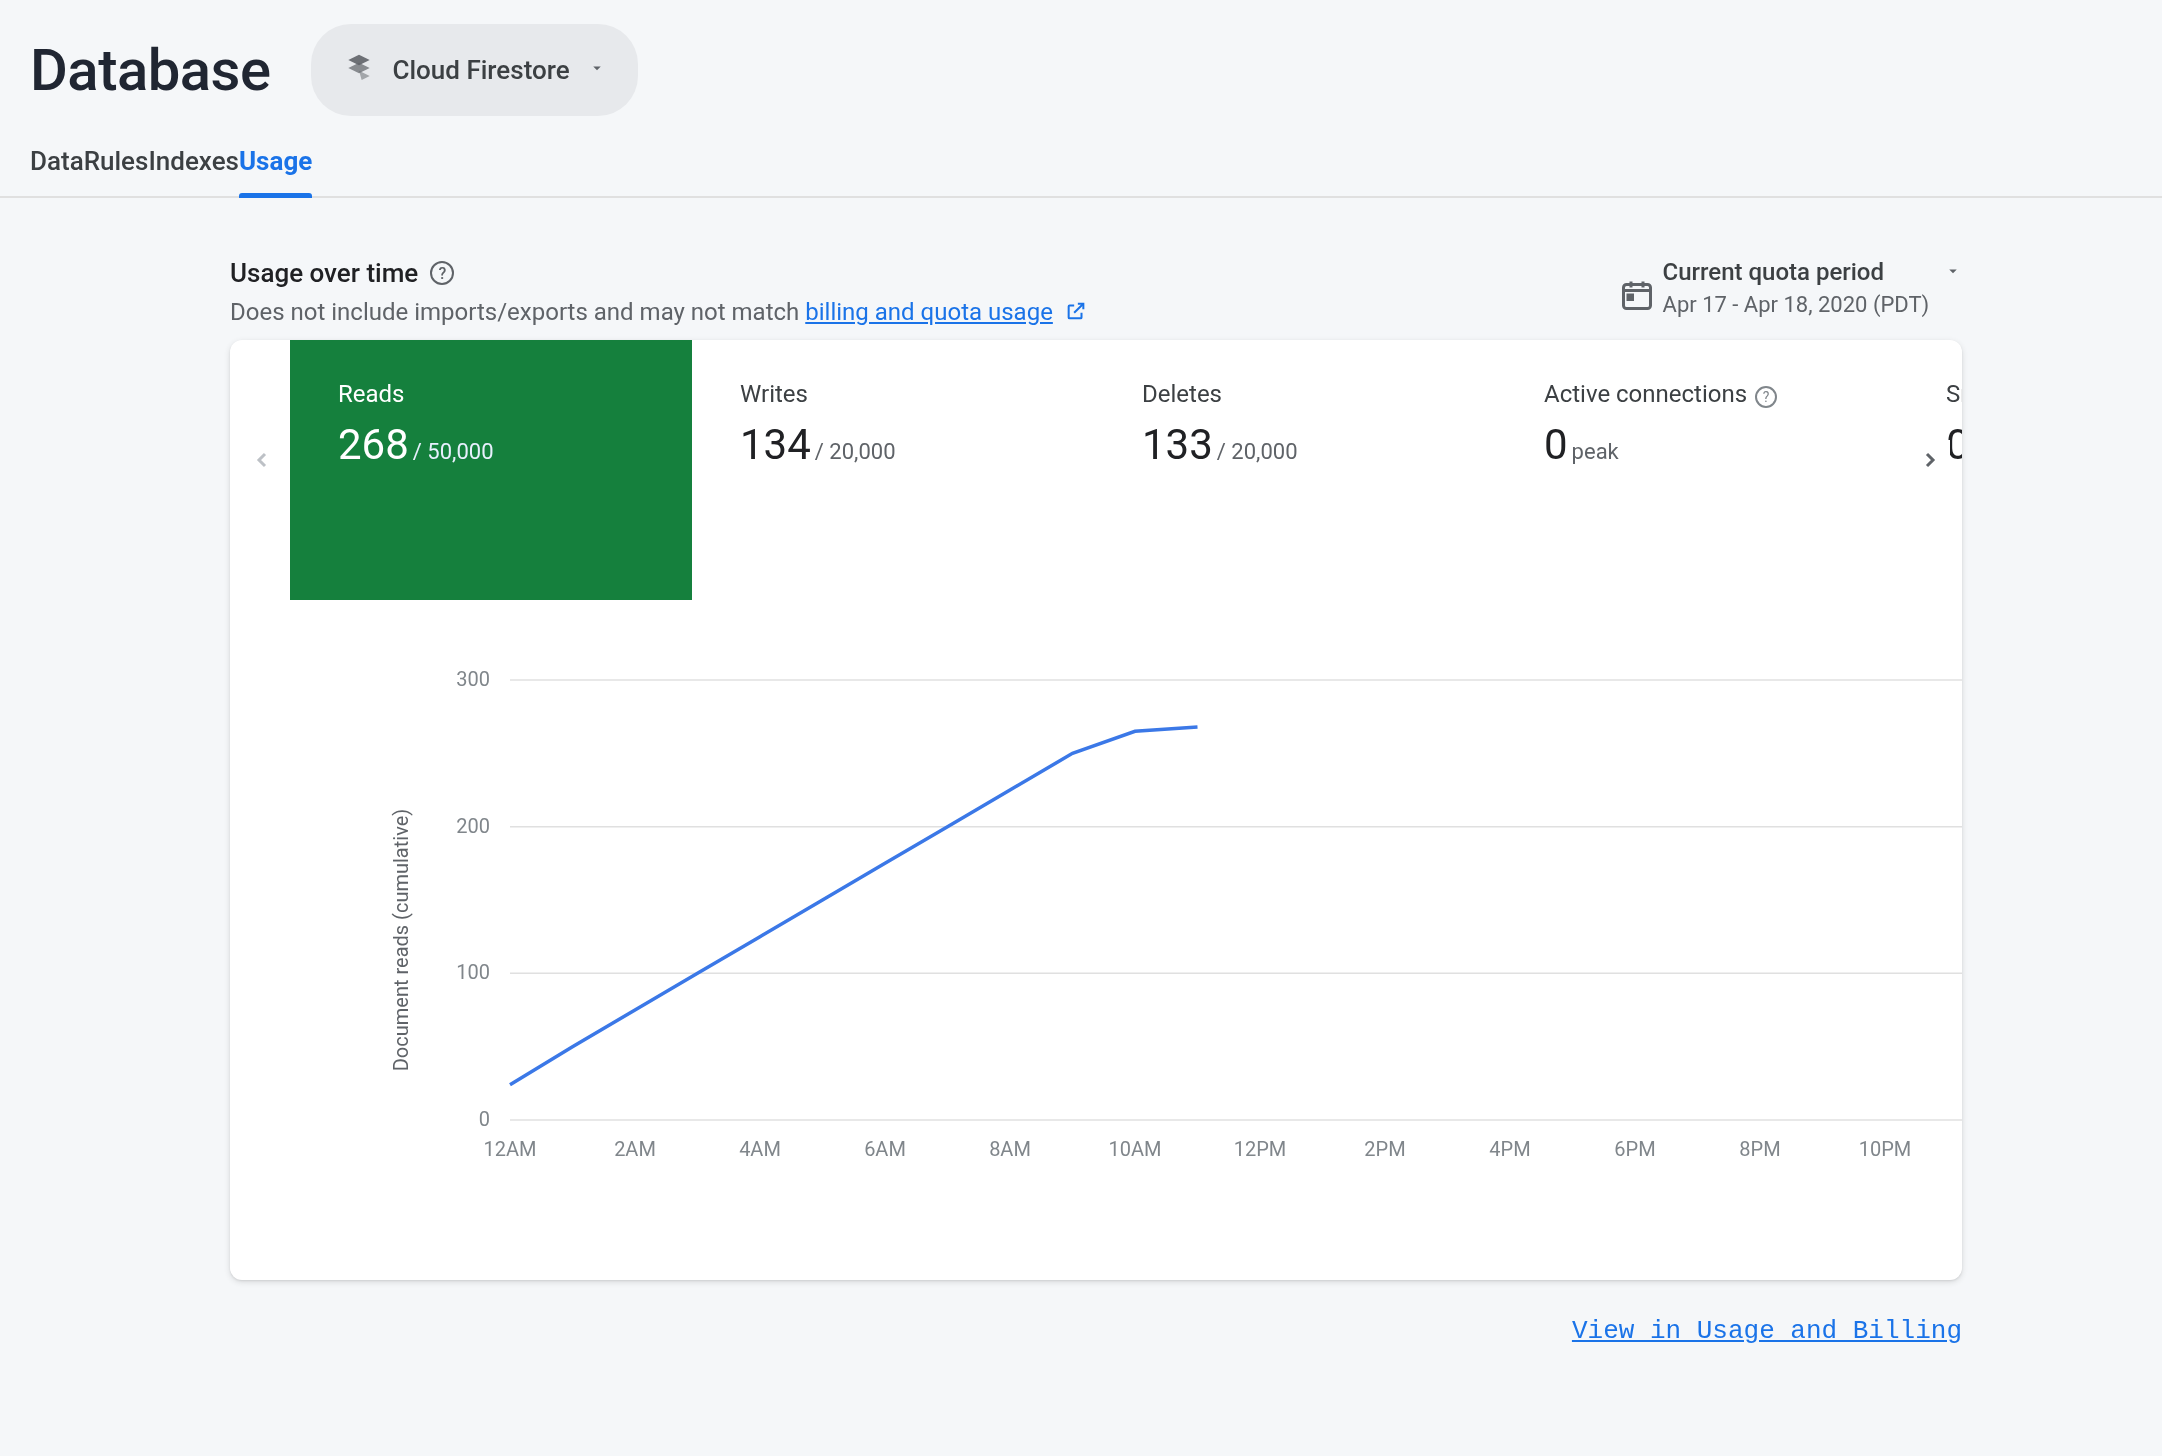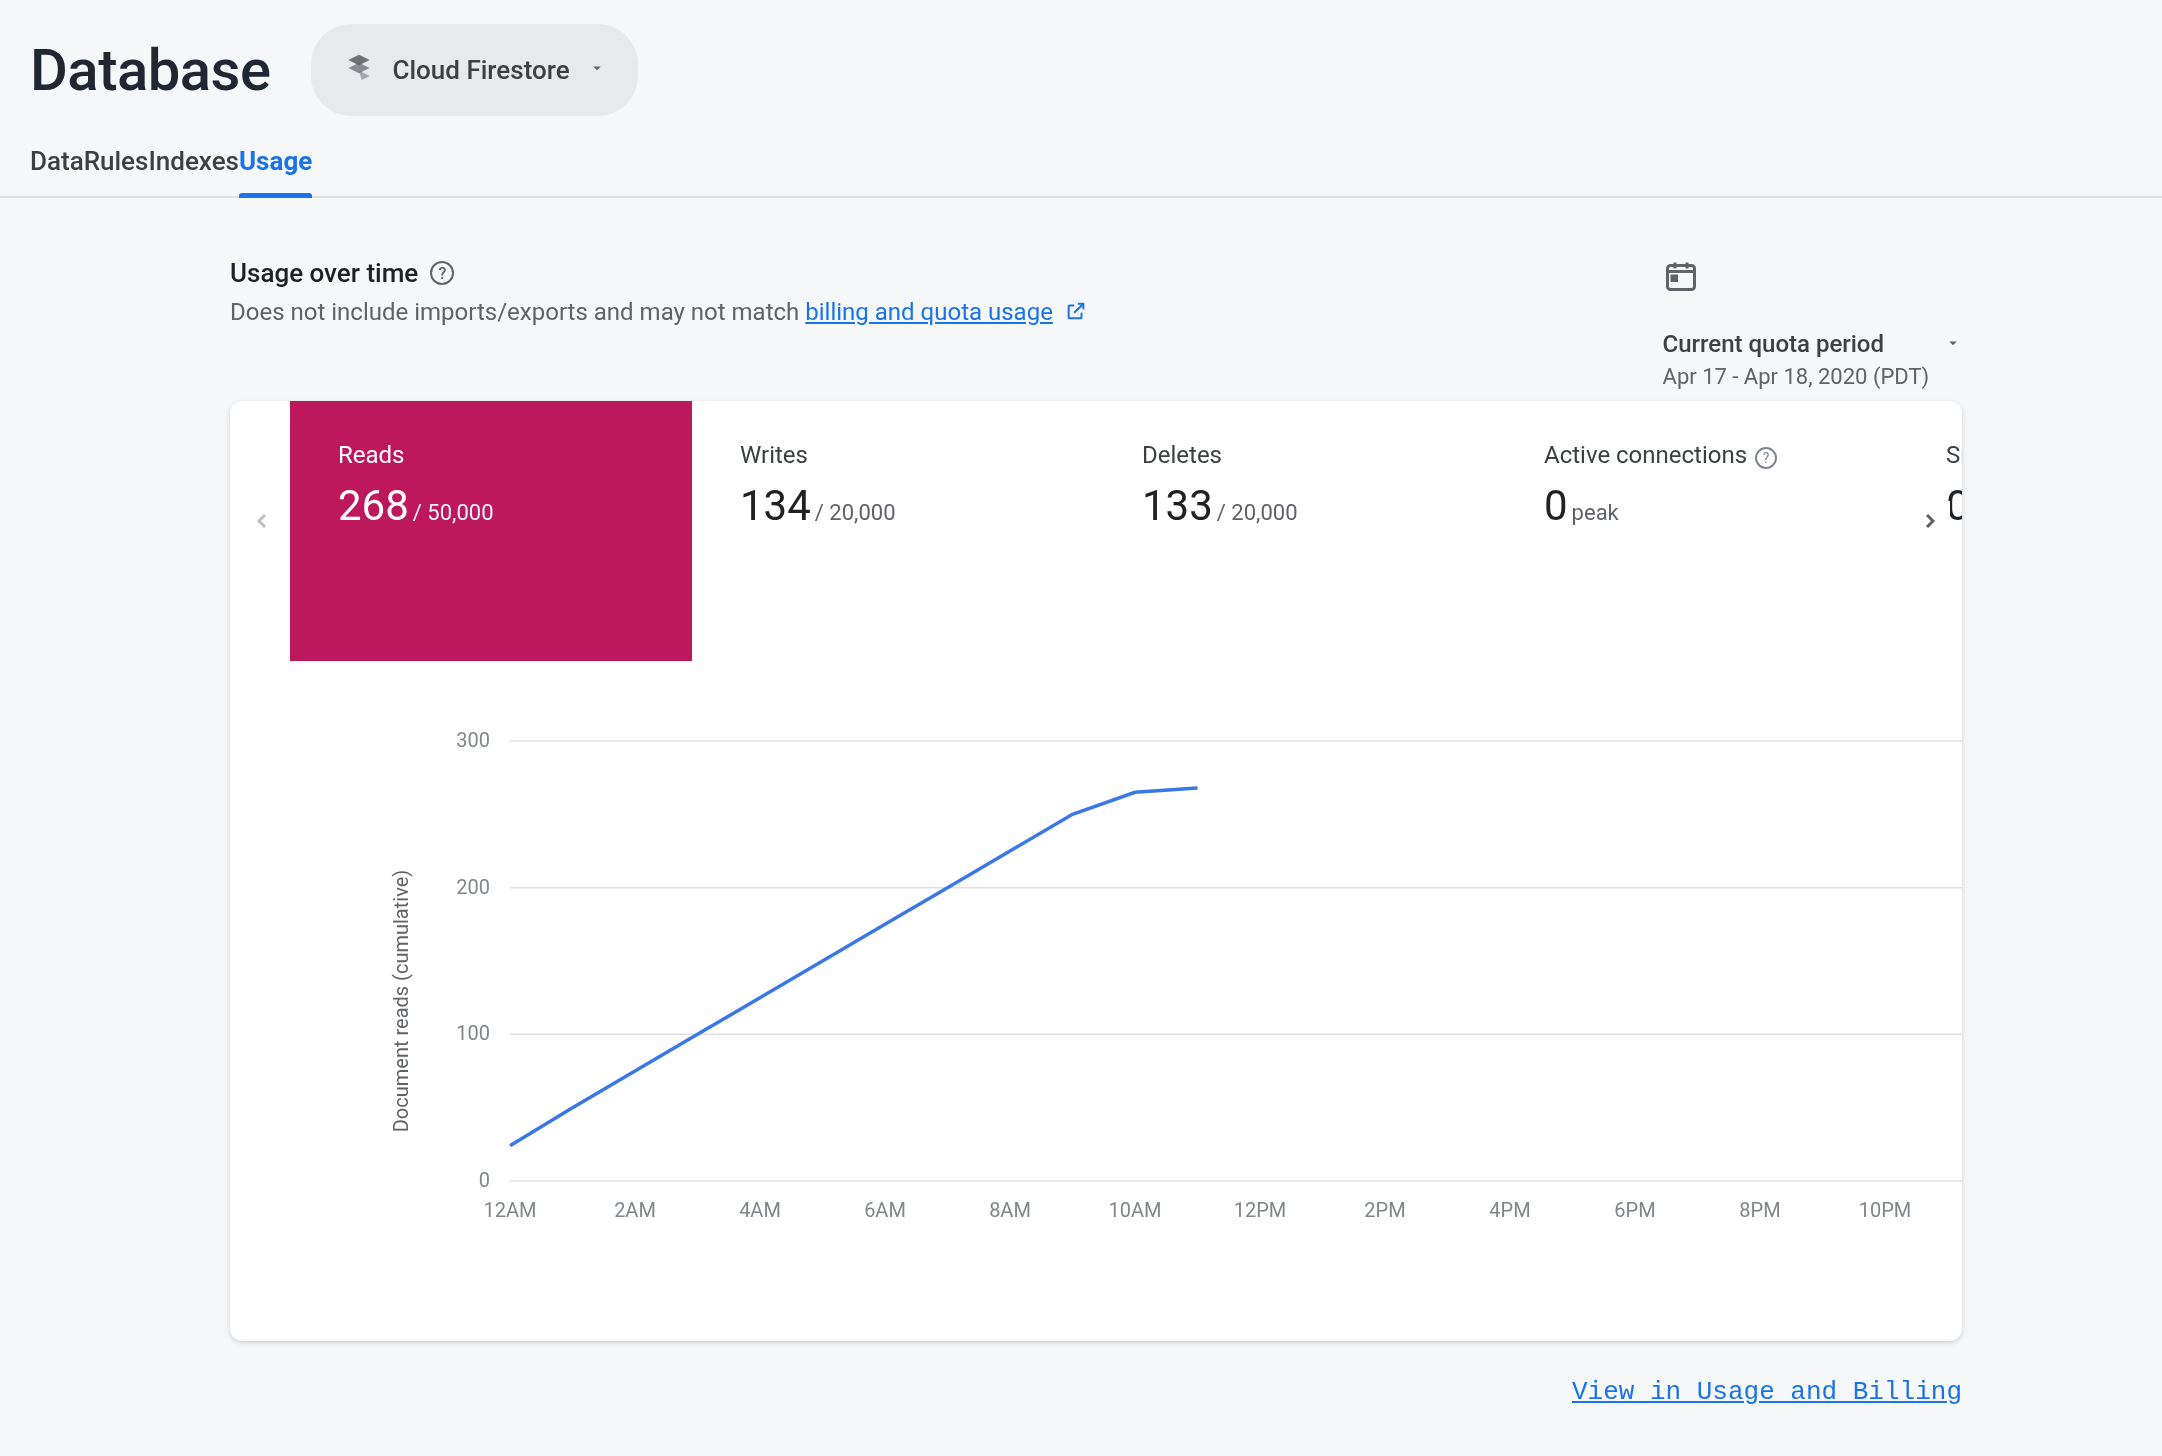--- a/index.html
+++ b/index.html
@@ -97,23 +97,22 @@
     text-decoration: underline;
   }
   .ext-icon {
     display: inline-block;
     margin-left: 6px;
     color: #1a73e8;
     vertical-align: middle;
   }
   .usage-right {
     display: flex;
-    align-items: flex-start;
-    gap: 32px;
-    flex-direction: column;
+    align-items: flex-end;
+    gap: 8px;
   }
   .calendar-icon { color: #5f6368; }
   .period-block { text-align: left; }
   .period-label-row {
     display: flex;
     align-items: center;
     gap: 60px;
     font-size: 24px;
     font-weight: 500;
     color: #3c4043;
@@ -151,21 +150,21 @@
     z-index: 2;
   }
   .arrow-left { left: 12px; }
   .arrow-right { right: 12px; background: #fff; }
   .metric-card {
     flex: 0 0 402px;
     padding: 40px 48px;
     min-height: 260px;
   }
   .metric-card.active {
-    background: #be185d;
+    background: #15803d;
     color: #fff;
   }
   .metric-label {
     font-size: 24px;
     font-weight: 400;
   }
   .metric-card:not(.active) .metric-label { color: #3c4043; }
   .metric-label .help-icon { margin-left: 8px; width: 22px; height: 22px; font-size: 14px; }
   .metric-card:not(.active) .help-icon { border-color: #80868b; color: #80868b; }
   .metric-value-row {

